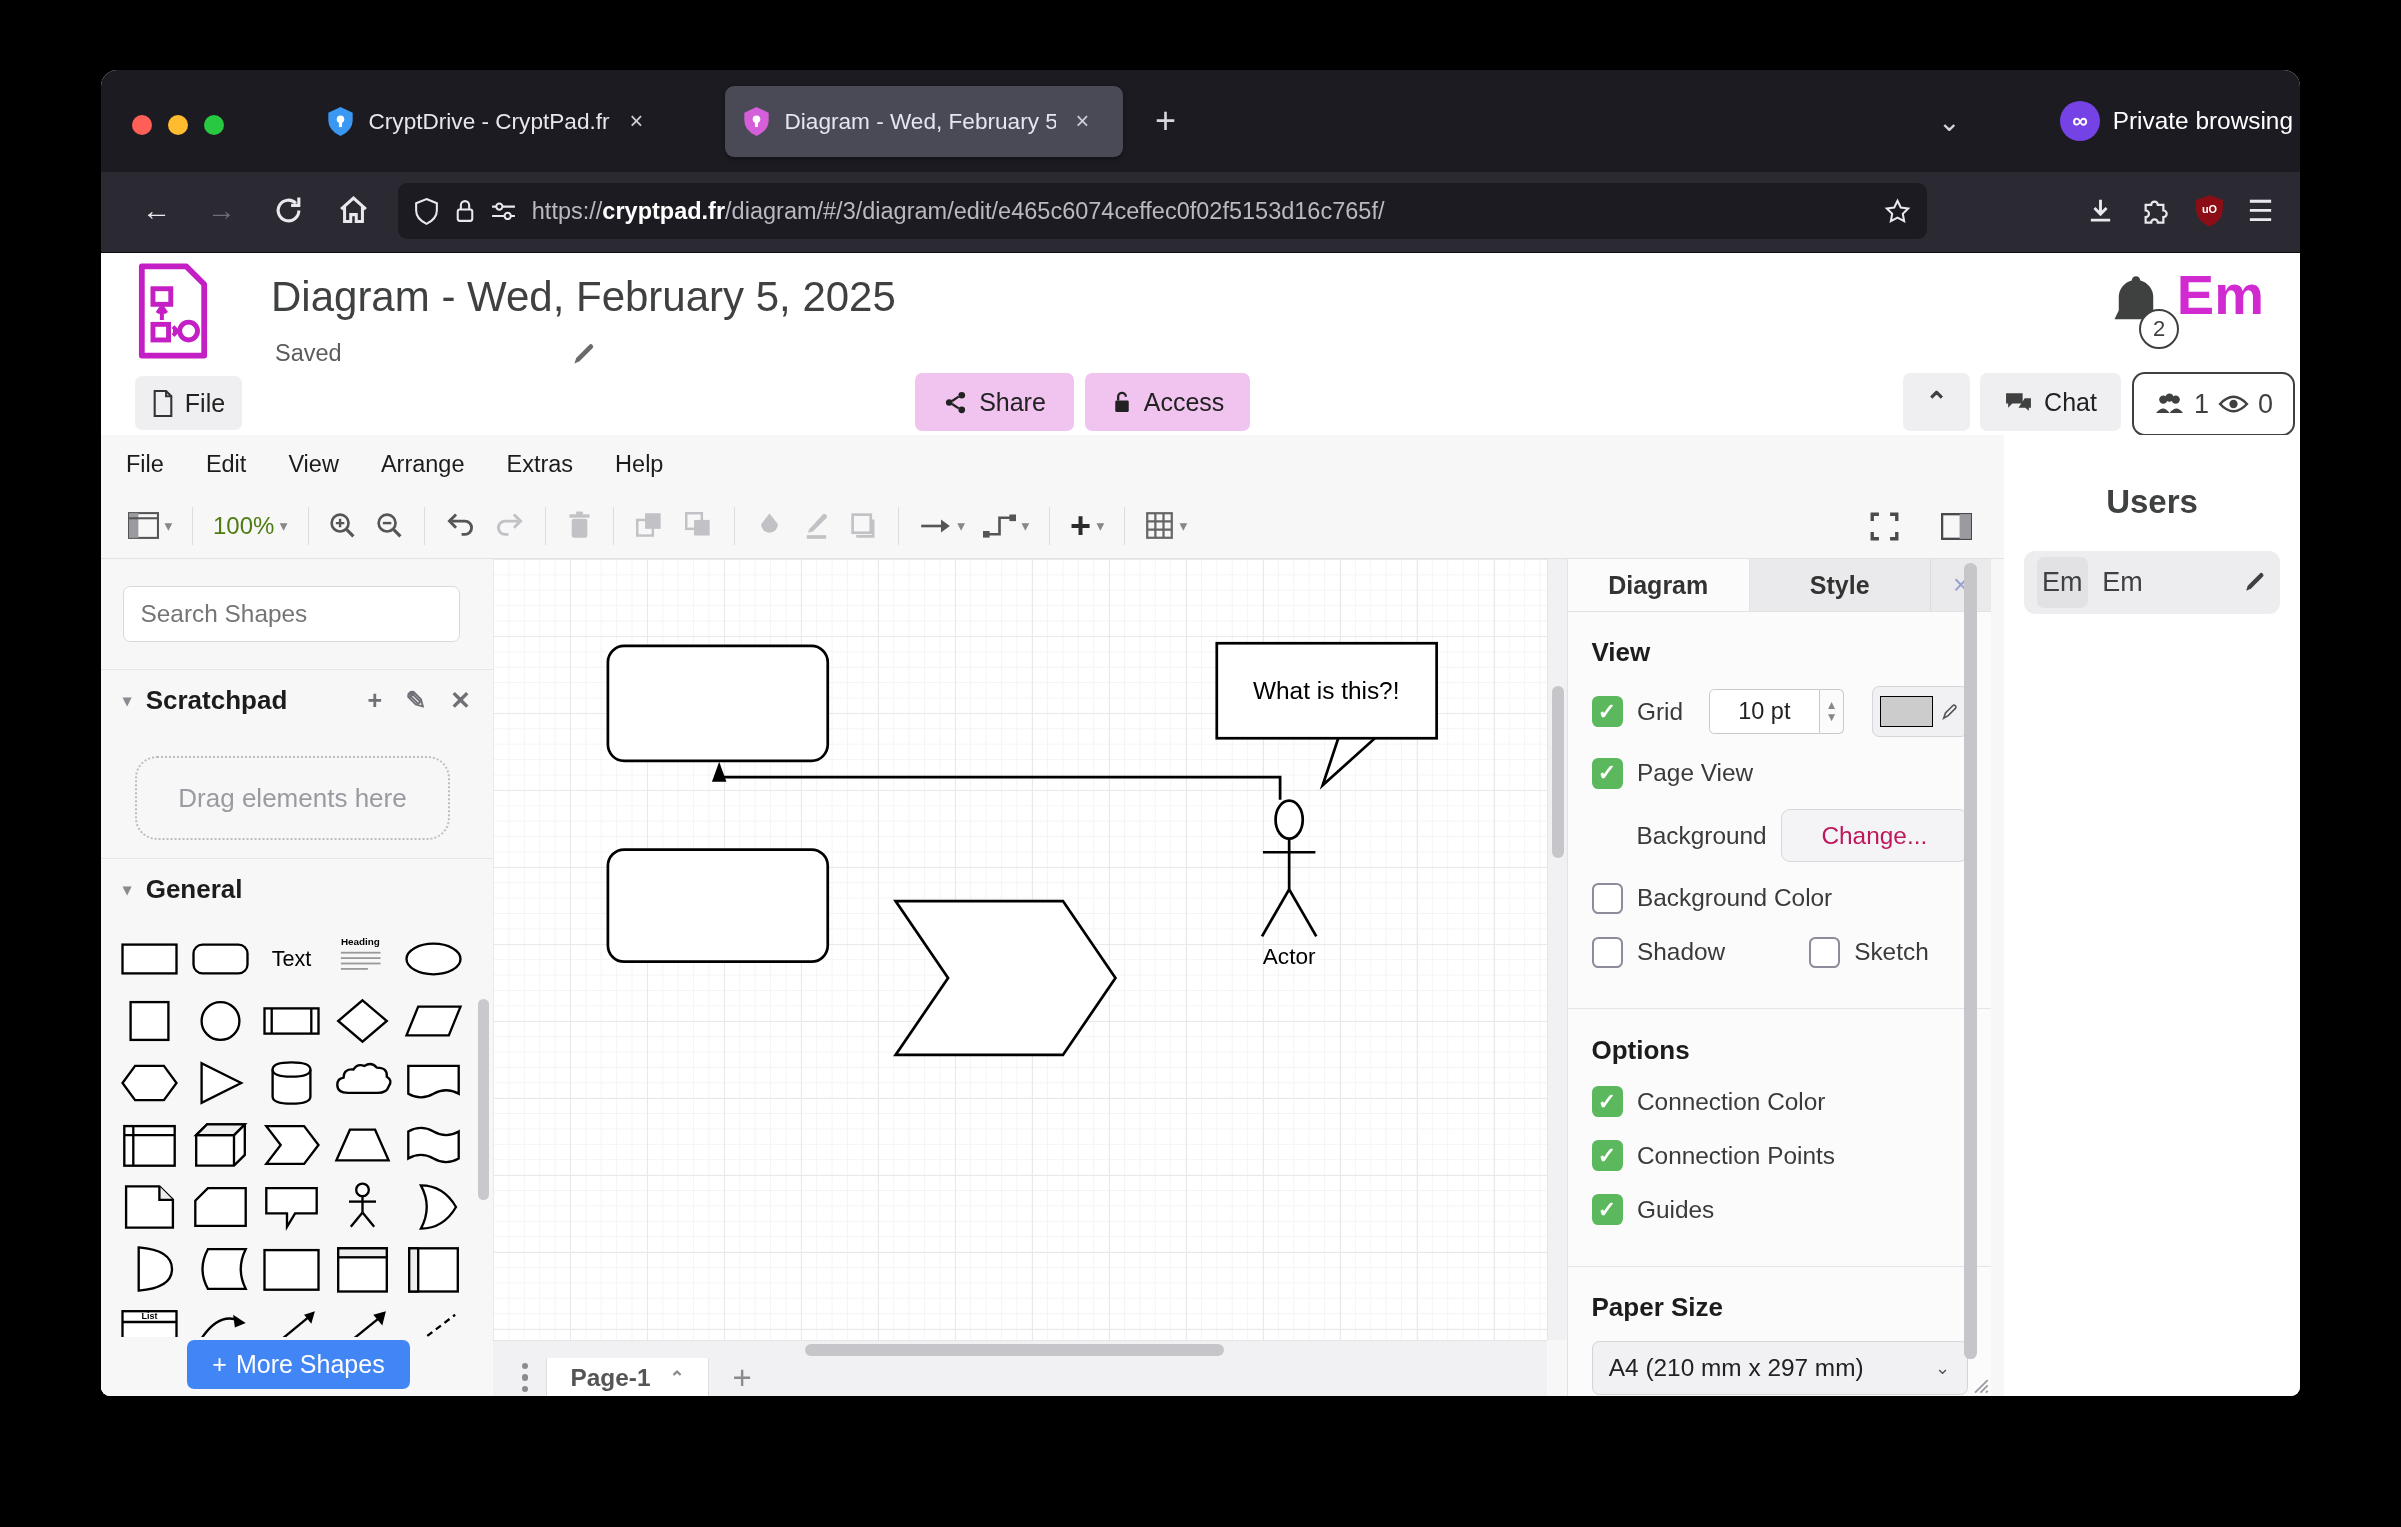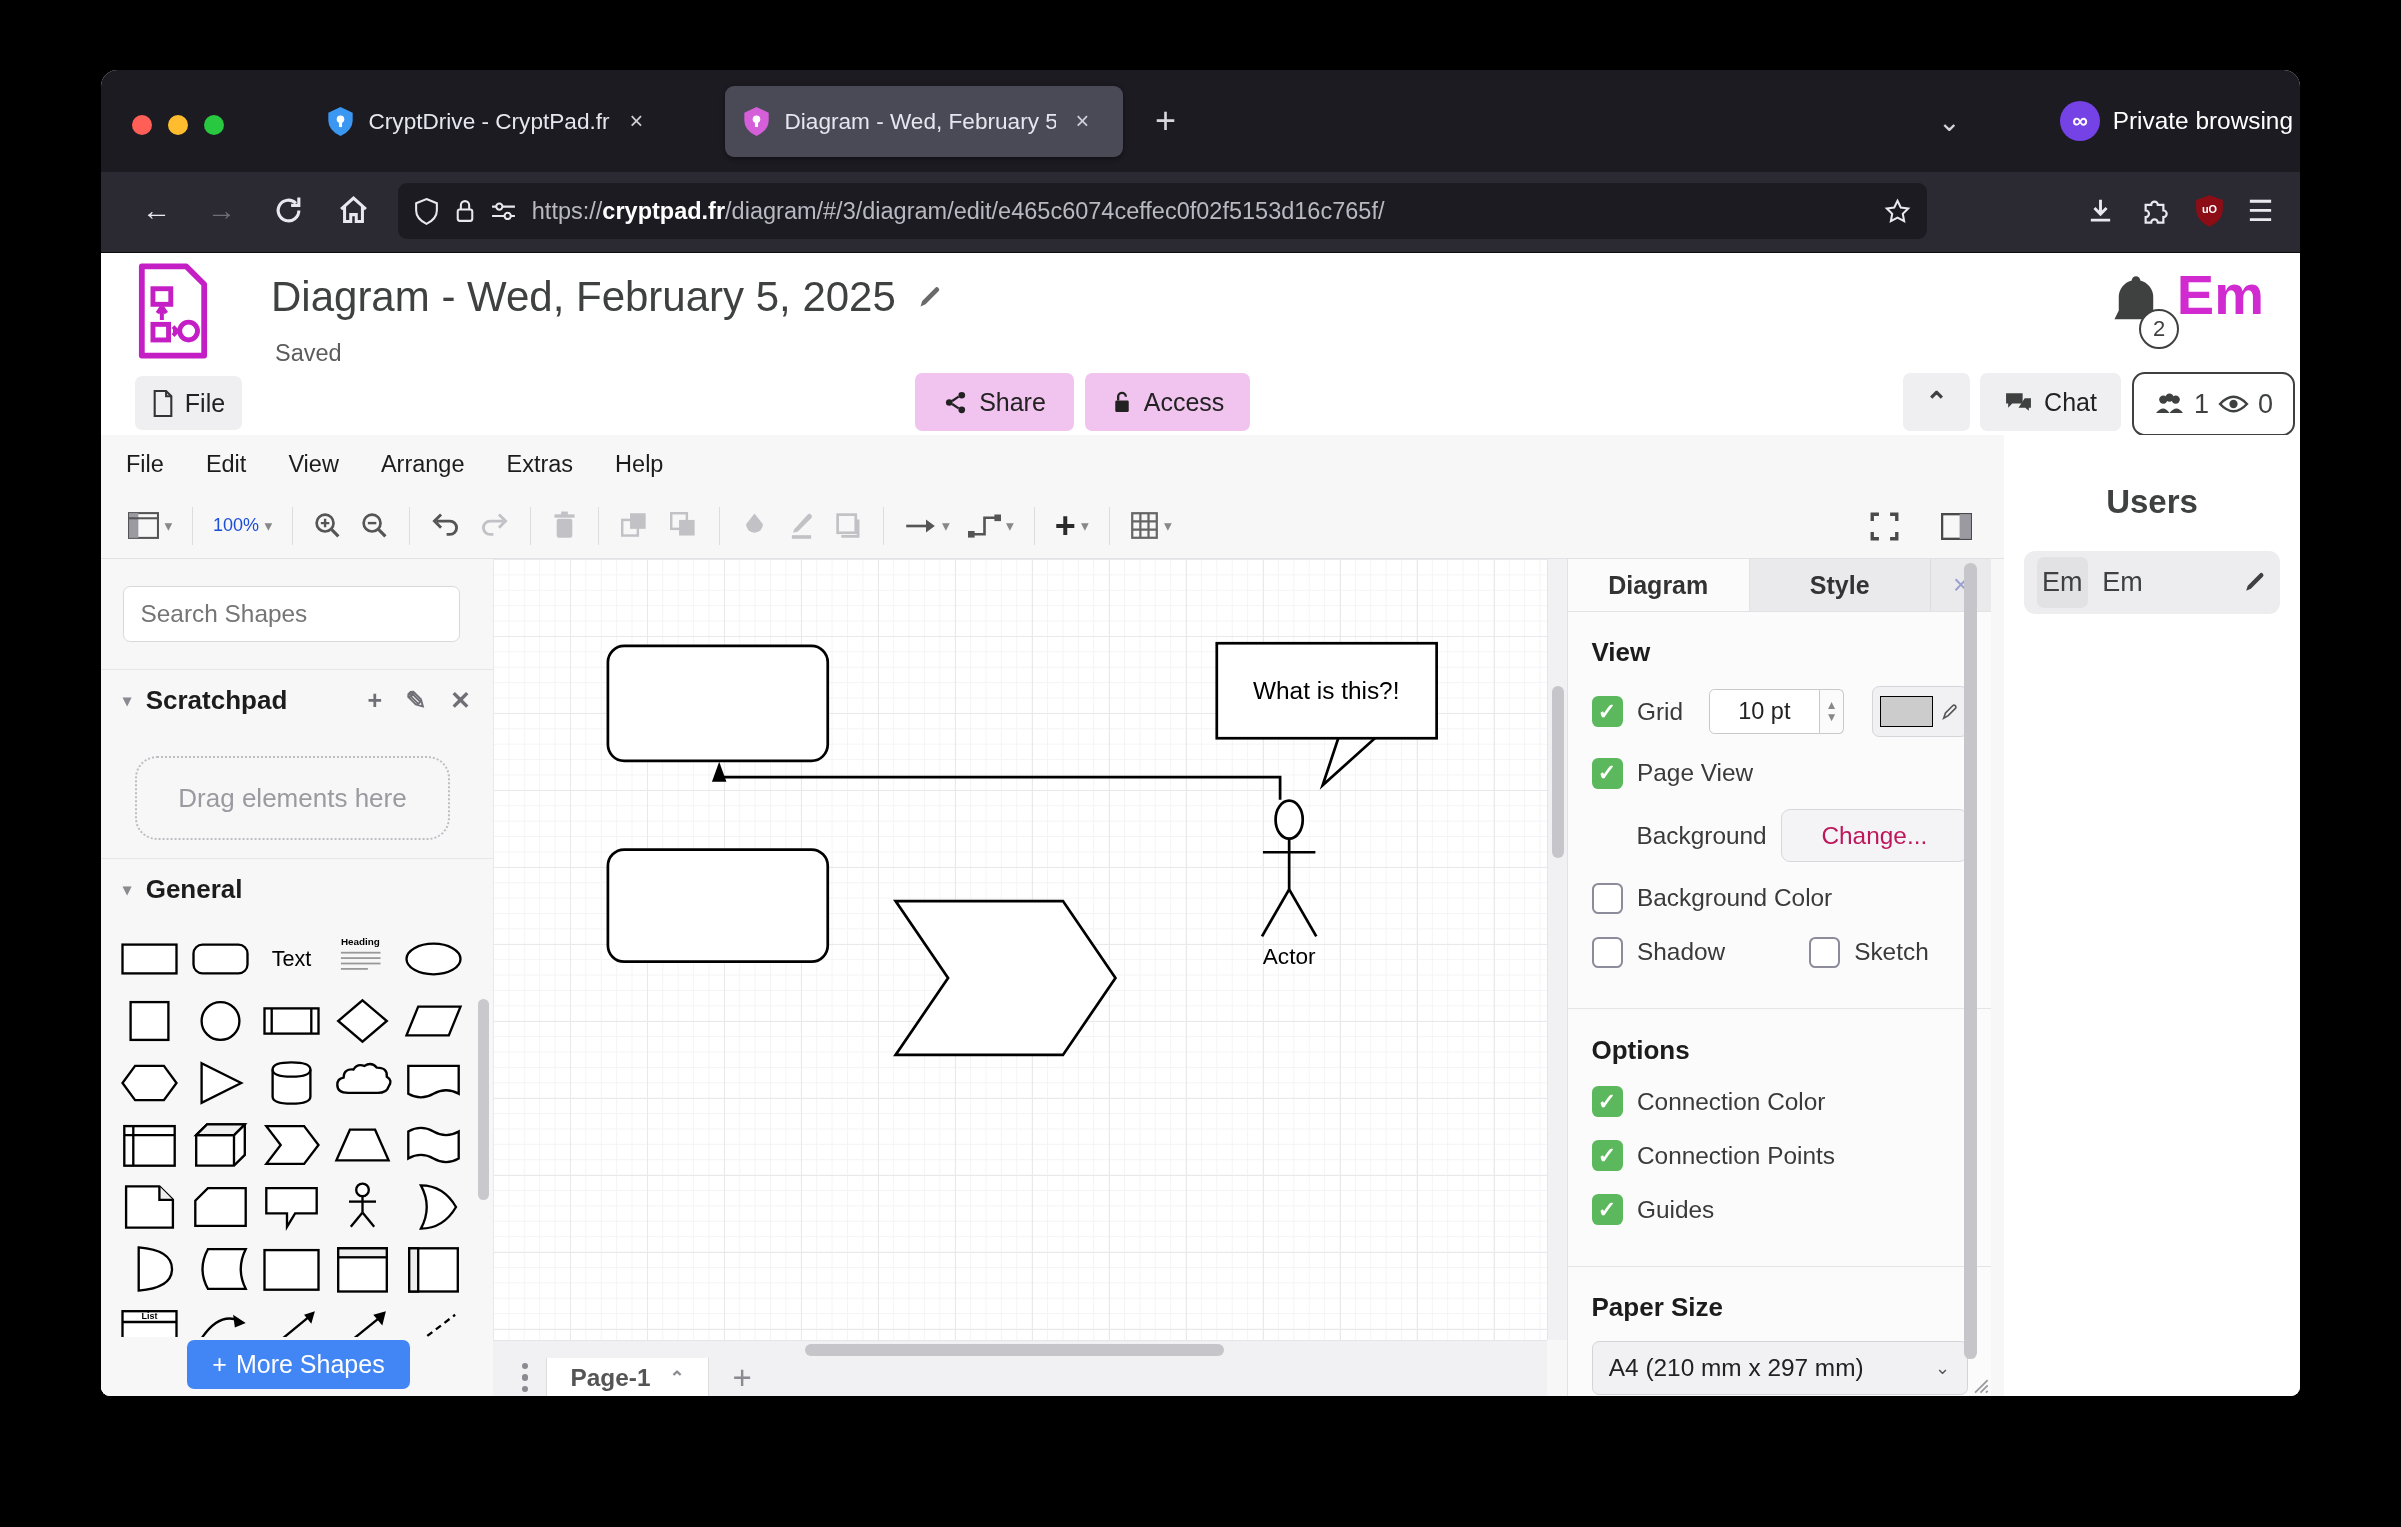--- a/index.html
+++ b/index.html
@@ -22,42 +22,42 @@
   .navbar{position:absolute;left:0;top:102px;width:100%;height:80px;background:#2b2a33;border-bottom:0.9px solid #0c0c0d;}
   .navico{position:absolute;top:16.3px;width:45px;height:45px;display:flex;align-items:center;justify-content:center;color:#e8e8ee;font-size:29px;}
   .navico svg{display:block;}
   .urlbox{position:absolute;left:297px;top:11px;width:1529px;height:56px;background:#1c1b22;border-radius:9px;display:flex;align-items:center;padding:0 16.3px;box-sizing:border-box;color:#b9b9c2;font-size:23.5px;gap:14.5px;}
   .urltext{white-space:nowrap;overflow:hidden;flex:1;}
   .urltext .host{color:#fff;font-weight:bold;}
   .url-star{margin-left:auto;}
 
   
   .cpheader{position:absolute;left:0;top:183px;width:100%;height:182px;background:#fff;}
-  .doc-title{position:absolute;left:170px;top:20px;font-size:42px;color:#3f4141;display:flex;align-items:center;gap:20px;}
+  .doc-title{position:absolute;left:170px;top:20px;font-size:42px;color:#3f4141;display:flex;align-items:center;gap:20px;flex-direction:column;}
   .doc-status{position:absolute;left:174px;top:87px;font-size:23.5px;color:#5c5c5c;}
   .em-big{position:absolute;right:36px;top:9px;font-size:56px;color:#d02ad0;font-weight:600;}
   .btn{display:flex;align-items:center;justify-content:center;gap:11px;border-radius:7.2px;font-size:25px;color:#222;cursor:default;box-sizing:border-box;}
   .btn.gray{background:#efeff1;}
   .btn.pink{background:#f0c4ef;}
   .filebtn{position:absolute;left:34px;top:123px;width:107px;height:54px;}
   .sharebtn{position:absolute;left:814px;top:120px;width:159px;height:58px;}
   .accessbtn{position:absolute;left:984px;top:120px;width:165px;height:58px;}
   .collapsebtn{position:absolute;left:1802px;top:120px;width:67px;height:58px;font-size:27px;font-weight:bold;color:#3f4141;}
   .chatbtn{position:absolute;left:1879px;top:120px;width:141px;height:58px;}
   .userpill{position:absolute;left:2031px;top:119px;width:159px;height:60px;border:2.7px solid #3f4141;border-radius:12.7px;background:#fff;display:flex;align-items:center;justify-content:center;gap:9px;font-size:27px;color:#3f4141;}
 
   
   .drawio{position:absolute;left:0;top:365px;width:1903px;bottom:0;background:#f7f7f8;}
   .menubar{position:absolute;left:0;top:0;width:100%;height:58px;background:#f7f7f8;display:flex;align-items:center;gap:42px;padding-left:25px;font-size:23.5px;color:#1c1c1c;}
   .tbar{position:absolute;left:0;top:58px;width:100%;height:66px;background:#f7f7f8;border-bottom:0.9px solid #e2e2e4;display:flex;align-items:center;padding-left:18px;box-sizing:border-box;}
   .ti{display:flex;align-items:center;justify-content:center;height:47px;padding:0 9px;color:#555;}
   .ti.dis{color:#c2c2c6;}
   .tsep{width:0.9px;height:38px;background:#ddd;margin:0 11px;}
   .caret{font-size:15.4px;color:#888;margin-left:5.4px;}
-  .zoomlabel{font-size:18px;color:#1d4ed8;}
+  .zoomlabel{font-size:24px;color:#4d7c0f;}
   .tbar-right{position:absolute;right:23.5px;top:0;height:66px;display:flex;align-items:center;gap:23.5px;}
 
   
   .sidebar{position:absolute;left:0;top:124px;width:392px;bottom:0;background:#f7f7f8;border-right:0.9px solid #e4e4e6;}
   .search{position:absolute;left:22px;top:27px;width:337px;height:56px;background:#fff;border:0.9px solid #d9d9dd;border-radius:7.2px;display:flex;align-items:center;padding:0 14.5px;box-sizing:border-box;}
   .search input{border:none;outline:none;flex:1;font-size:24.4px;color:#333;background:transparent;font-family:inherit;}
   .sb-sec{position:absolute;left:0;width:100%;border-top:0.9px solid #e7e7e9;}
   .sb-head{display:flex;align-items:center;gap:14.5px;padding:14.5px 22px;font-size:26px;font-weight:bold;color:#1c1c1c;}
   .tri{font-size:16.3px;color:#8a8a90;}
   .sb-tools{margin-left:auto;display:flex;gap:23.5px;color:#6f6f75;font-size:25px;}

